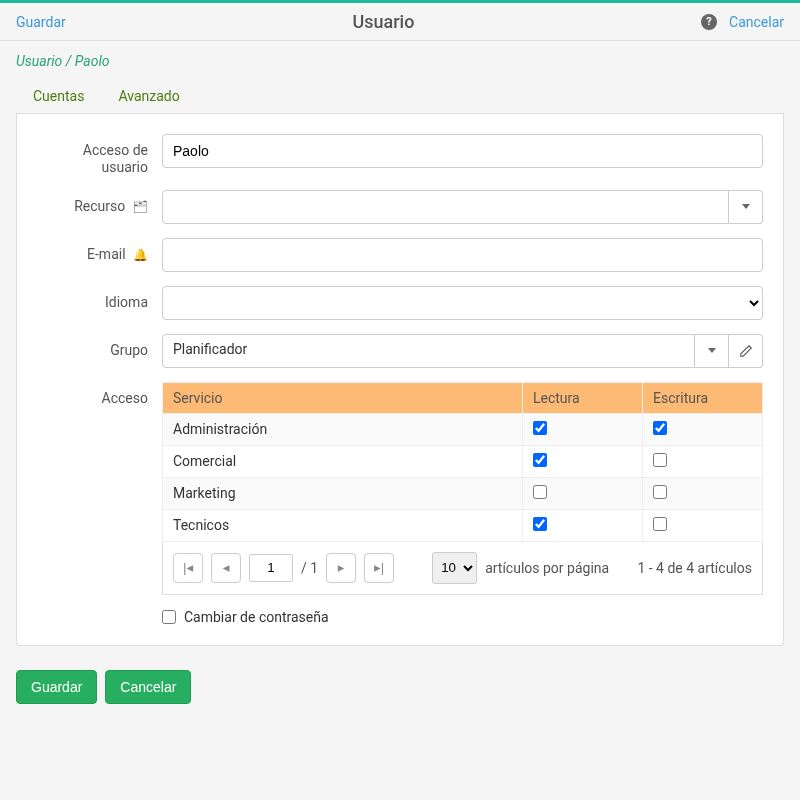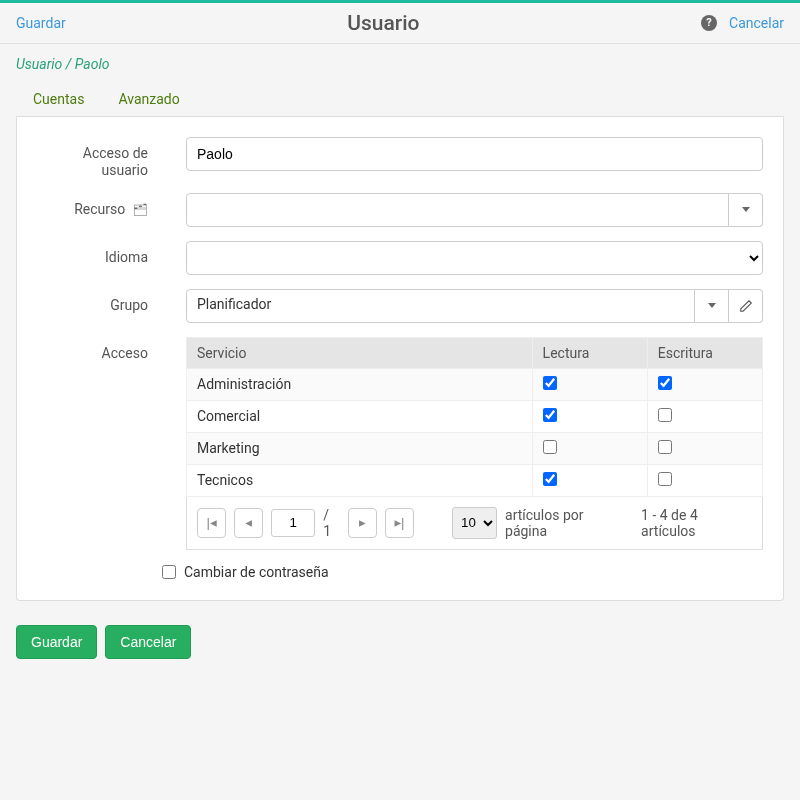--- a/index.html
+++ b/index.html
@@ -1,40 +1,40 @@
 <!DOCTYPE html>
 <html><head>
 <meta charset="utf-8">
 <style>
   * { box-sizing: border-box; margin: 0; padding: 0; }
   body { font-family: -apple-system, BlinkMacSystemFont, "Segoe UI", Roboto, Arial, sans-serif; font-size: 14px; color: #333; background: #f5f5f5; width: 800px; height: 800px; overflow: hidden; }
   .topbar-green { height: 3px; background: #1abc9c; }
   .header { display: flex; align-items: center; padding: 8px 16px; background: #f5f5f5; border-bottom: 1px solid #e0e0e0; }
   .header .left { flex: 0 0 auto; }
-  .header .center { flex: 1; text-align: center; font-weight: 500; font-size: 21px; color: #555; }
+  .header .center { flex: 1; text-align: center; font-weight: 500; font-size: 18px; color: #555; }
   .header .right { flex: 0 0 auto; display: flex; align-items: center; gap: 12px; }
   .link { color: #3b99d8; cursor: pointer; }
   .breadcrumb { padding: 12px 16px 8px 16px; color: #2aa27a; font-style: italic; }
   .tab-container { margin: 0 16px; }
   .tabs { display: flex; border-bottom: 1px solid #ddd; position: relative; }
   .tab { padding: 10px 16px; color: #4d7c0f; cursor: pointer; border: 1px solid transparent; border-bottom: none; background: transparent; margin-bottom: -1px; }
   .tab.active { color: #555; background: #fff; border-color: #ddd; border-radius: 4px 4px 0 0; }
   .panel { background: #fff; border: 1px solid #ddd; border-top: none; padding: 20px; border-radius: 0 0 4px 4px; }
   .form-row { display: flex; align-items: flex-start; margin-bottom: 14px; }
   .form-label { width: 125px; text-align: right; padding-right: 14px; color: #555; font-size: 14px; padding-top: 8px; line-height: 1.2; }
-  .form-control-wrap { flex: 1; margin-left: 24px; }
+  .form-control-wrap { flex: 1; }
   .input, .select, .combo { width: 100%; height: 34px; padding: 6px 10px; border: 1px solid #ccc; border-radius: 4px; font-size: 14px; background: #fff; }
   .combo-group { display: flex; }
   .combo-main { flex: 1; border: 1px solid #ccc; border-radius: 4px 0 0 4px; height: 34px; padding: 6px 10px; background: #fff; }
   .combo-btn { width: 34px; height: 34px; border: 1px solid #ccc; border-left: none; background: #fff; display: flex; align-items: center; justify-content: center; cursor: pointer; }
   .combo-btn:last-child { border-radius: 0 4px 4px 0; }
   .caret-down { width: 0; height: 0; border-left: 4px solid transparent; border-right: 4px solid transparent; border-top: 5px solid #666; }
   .table { width: 100%; border: 1px solid #ddd; border-collapse: collapse; font-size: 14px; }
   .table th, .table td { border: 1px solid #eee; padding: 7px 10px; text-align: left; }
-  .table th { background: #e5e5e5; color: #555; font-weight: normal; }
+  .table th { background: #fdba74; color: #555; font-weight: normal; }
   .table tr:nth-child(odd) td { background: #fafafa; }
   .table tr:nth-child(even) td { background: #fff; }
   .pager { display: flex; align-items: center; padding: 10px; border: 1px solid #ddd; border-top: none; gap: 8px; font-size: 14px; color: #555; }
   .pager-btn { width: 30px; height: 30px; border: 1px solid #ccc; background: #fff; border-radius: 4px; display:flex; align-items:center; justify-content:center; cursor:pointer; color:#888; }
   .pager-input { width: 44px; height: 28px; text-align: center; border: 1px solid #ccc; border-radius: 3px; }
   .pager-select { height: 32px; border: 1px solid #ccc; border-radius: 3px; padding: 0 4px; margin-left: 30px; }
   .pager-spacer { flex: 1; }
   .checkbox-row { display: flex; align-items: center; gap: 8px; padding-left: 125px; }
   .footer-buttons { padding: 24px 16px; display: flex; gap: 8px; }
   .btn-primary { background: #27ae60; color: #fff; border: 1px solid #219a52; padding: 8px 14px; border-radius: 4px; cursor: pointer; font-size: 14px; }
@@ -83,20 +83,29 @@
       <div class="form-control-wrap">
         <div class="combo-group">
           <div class="combo-main"></div>
           <div class="combo-btn">
               <span class="caret-down"></span>
             </div>
         </div>
       </div>
     </div>
 
+    <div class="form-row">
+      <div class="form-label">
+        <span>E-mail</span>
+        <span class="icon-small">🔔</span>
+      </div>
+      <div class="form-control-wrap">
+        <input class="input" value="" style="">
+      </div>
+    </div>
 
     <div class="form-row">
       <div class="form-label">Idioma</div>
       <div class="form-control-wrap">
         <select class="select"><option></option></select>
       </div>
     </div>
 
     <div class="form-row">
       <div class="form-label">Grupo</div>

